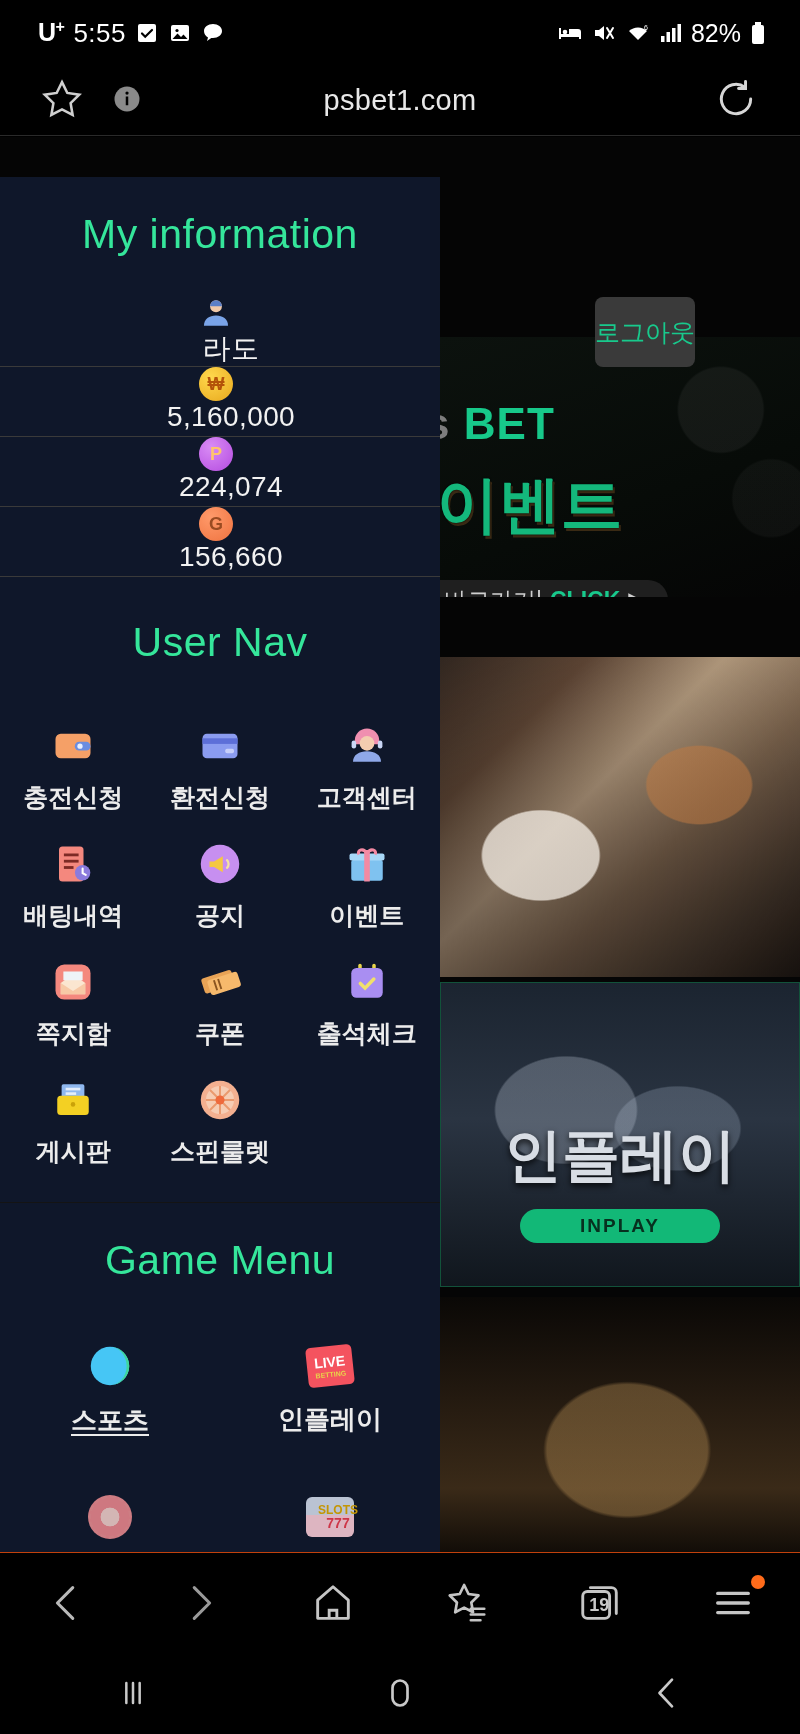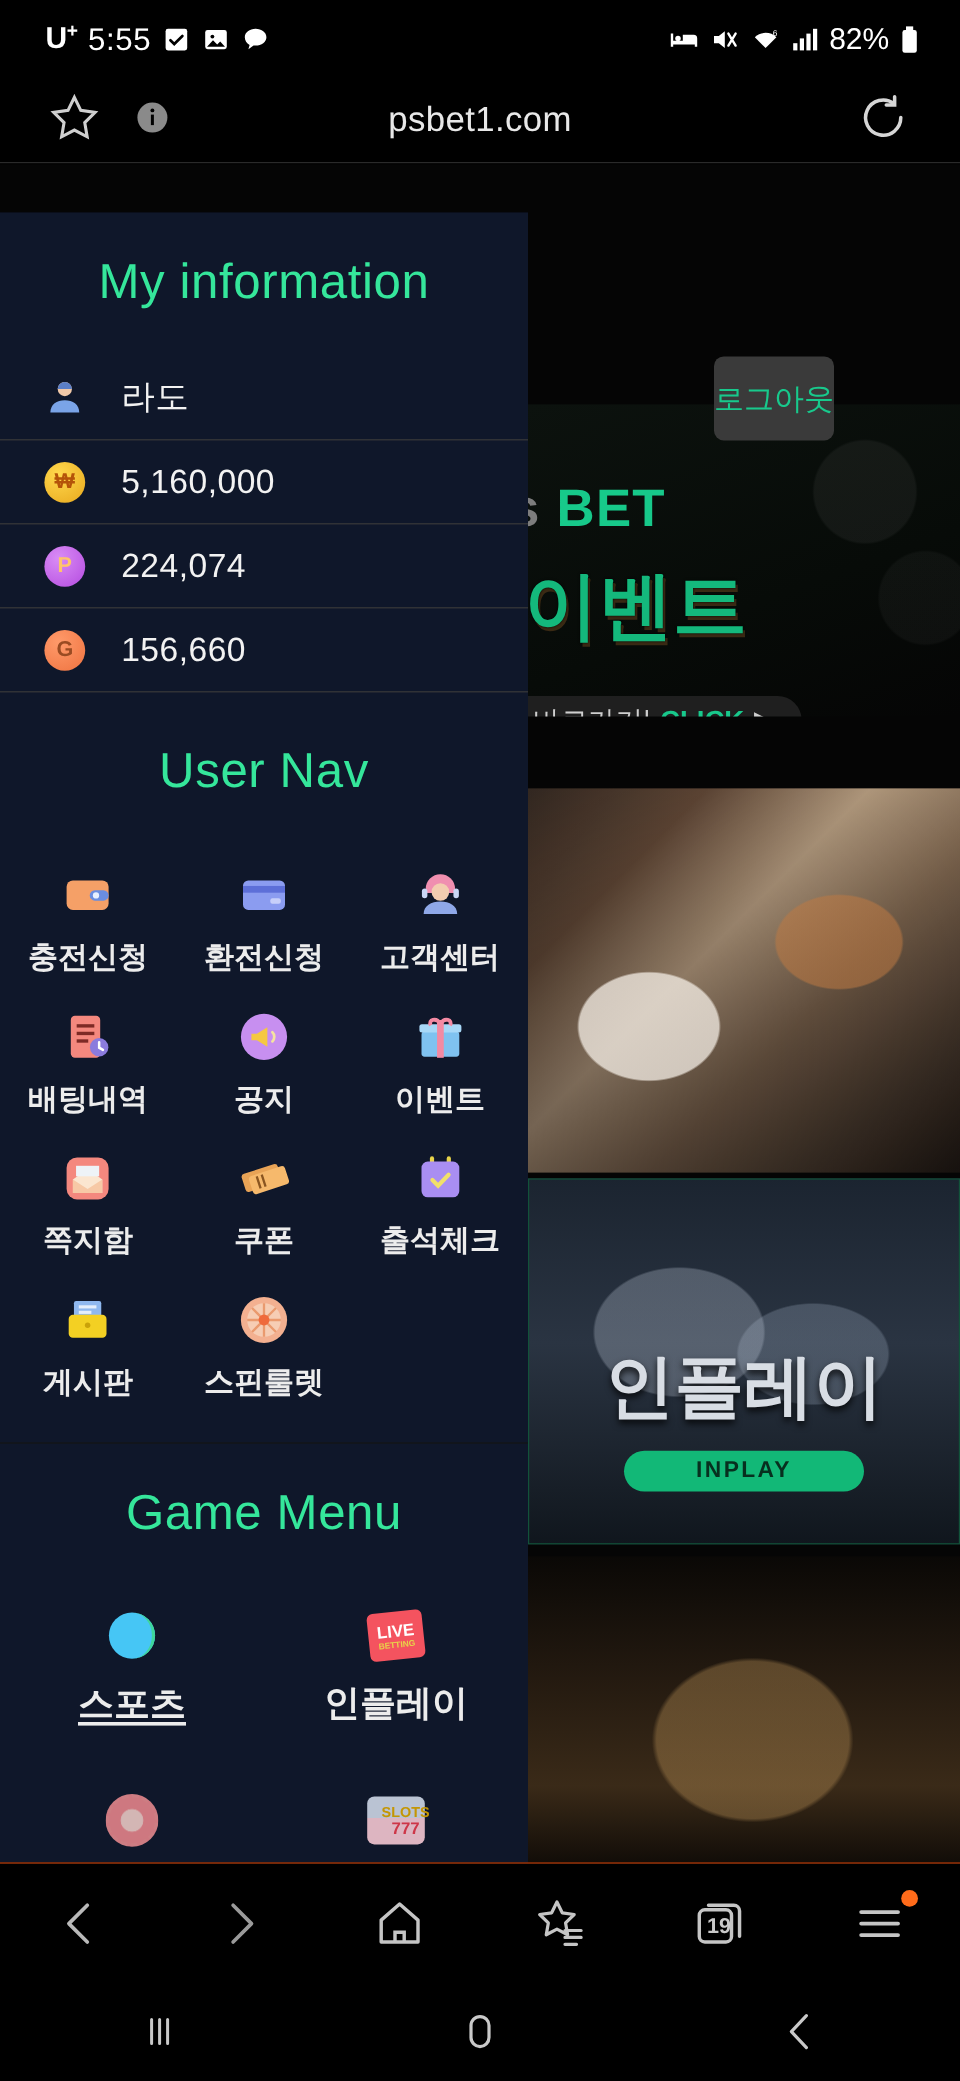--- a/index.html
+++ b/index.html
@@ -129,21 +129,21 @@
   }
   .section-title{
     text-align:center; color:#35e69b; font-weight:400;
     font-size:41px; letter-spacing:.5px;
   }
   .myinfo{ padding-top:34px; }
   .myinfo .section-title{ margin-bottom:38px; }
 
   .info-row{
     display:flex; align-items:center; height:70px;
-    border-top:1px solid #3a3a3a; padding-left:37px;
+    border-top:1px solid #3a3a3a; padding-left:22px;flex-direction:column;
   }
   .info-row.first{ border-top:none; }
   .info-rows{ border-bottom:1px solid #3a3a3a; }
   .info-icon{
     width:34px; height:34px; flex:0 0 34px; margin-right:30px;
     display:flex; align-items:center; justify-content:center;
     border-radius:50%; font-size:18px; font-weight:bold; color:#fff;
   }
   .ic-user{ background:transparent; }
   .ic-won{ background:radial-gradient(circle at 35% 30%,#ffd84d,#e8a81d); color:#b45309; }
@@ -162,21 +162,21 @@
   .nav-label{ color:#ececec; font-size:25px; font-weight:bold; white-space:nowrap; }
   .sq{ width:42px; height:42px; border-radius:9px; display:block; }
   .circ{ width:42px; height:42px; border-radius:50%; display:block; }
 
   .gamemenu{ padding-top:34px; border-top:1px solid #141414; margin-top:20px; }
   .gamemenu .section-title{ margin-bottom:44px; }
   .game-cell{
     height:126px; display:flex; flex-direction:column;
     align-items:center; justify-content:center; gap:16px;
   }
-  .game-label{ color:#ececec; font-size:30px; font-weight:bold; }
+  .game-label{ color:#ececec; font-size:26px; font-weight:bold; }
   .game-label.underline{ text-decoration:underline; text-underline-offset:5px; }
   .live-badge{
     width:46px; height:40px; background:#f4535f; border-radius:5px;
     display:flex; flex-direction:column; align-items:center; justify-content:center;
     transform:rotate(-6deg); position:relative;
   }
   .live-badge .lv{ font-size:14px; font-weight:bold; color:#fff; line-height:1; }
   .live-badge .bt{ font-size:7px; font-weight:bold; color:#e8d24a; line-height:1; margin-top:2px; }
   .chip{
     width:44px; height:44px; border-radius:50%;

